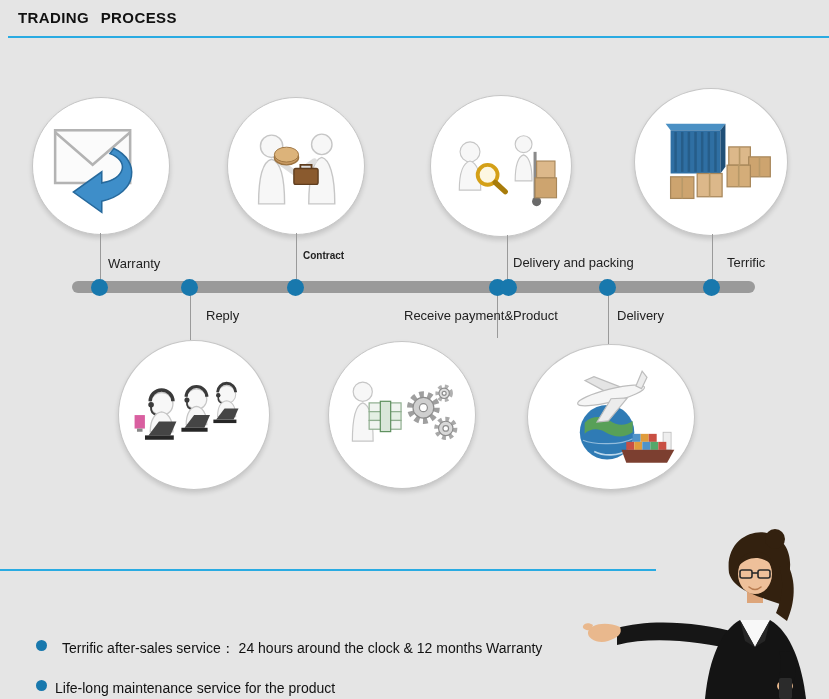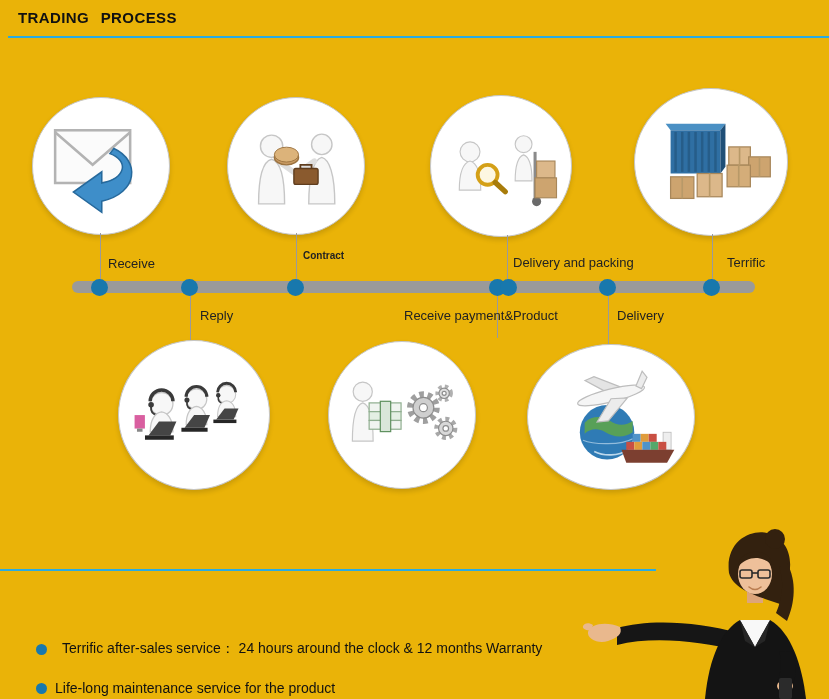--- a/index.html
+++ b/index.html
@@ -1,17 +1,17 @@
 <!DOCTYPE html>
 <html><head>
 <meta charset="utf-8">
 <style>
   html,body{margin:0;padding:0;background:#ffffff;}
   .page{
-    position:relative;width:829px;height:699px;background:#eab308;overflow:hidden;
+    position:relative;width:829px;height:699px;background:#e5e5e5;overflow:hidden;
     font-family:"Liberation Sans", sans-serif;color:#1a1a1a;
   }
   .section-title{
     position:absolute;font-weight:bold;font-size:15px;color:#111;
     letter-spacing:0.4px;word-spacing:7px;white-space:nowrap;
   }
   .title-trading{left:18px;top:9px;}
   .title-after{left:20px;top:544px;word-spacing:3px;}
   .divider{position:absolute;height:2px;background:#29abe2;}
   .divider-top{left:8px;top:36px;width:821px;}
@@ -46,25 +46,25 @@
   }
   .dot{position:absolute;top:279px;width:17px;height:17px;border-radius:50%;background:#1878ad;}
   .d1{left:91px;}  .d2{left:181px;} .d3{left:287px;}
   .d4{left:489px;} .d5{left:500px;} .d6{left:599px;} .d7{left:703px;}
 
   .step-label{position:absolute;font-size:13px;color:#222;white-space:nowrap;}
   .lbl-inquiry{left:108px;top:256px;}
   .lbl-contract{left:303px;top:250px;font-size:10px;font-weight:bold;}
   .lbl-testing{left:513px;top:255px;}
   .lbl-receiving{left:727px;top:255px;}
-  .lbl-reply{left:200px;top:308px;}
+  .lbl-reply{left:206px;top:308px;}
   .lbl-payment{left:404px;top:308px;}
   .lbl-delivery{left:617px;top:308px;}
 
-  .bullet-row{position:absolute;left:36px;display:flex;align-items:center;gap:15px;}
+  .bullet-row{position:absolute;left:36px;display:flex;align-items:flex-start;gap:15px;}
   .b1{top:640px;} .b2{top:680px;gap:8px;}
   .bullet-dot{width:11px;height:11px;border-radius:50%;background:#1878ad;flex:0 0 auto;}
   .bullet-text{font-size:14px;color:#111;white-space:nowrap;}
 
   .woman{position:absolute;right:0;bottom:0;width:250px;height:170px;}
 </style>
 </head>
 <body>
 
 <div class="page">
@@ -151,21 +151,21 @@
 
   <div class="timeline-bar"></div>
   <div class="dot d1"></div>
   <div class="dot d2"></div>
   <div class="dot d3"></div>
   <div class="dot d4"></div>
   <div class="dot d5"></div>
   <div class="dot d6"></div>
   <div class="dot d7"></div>
 
-  <div class="step-label lbl-inquiry">Receive</div>
+  <div class="step-label lbl-inquiry">Warranty</div>
   <div class="step-label lbl-contract">Contract</div>
   <div class="step-label lbl-testing">Delivery and packing</div>
   <div class="step-label lbl-receiving">Terrific</div>
   <div class="step-label lbl-reply">Reply</div>
   <div class="step-label lbl-payment">Receive payment&amp;Product</div>
   <div class="step-label lbl-delivery">Delivery</div>
 
   <div class="circle c-reply">
     <svg viewBox="0 0 155 115">
       <defs>

